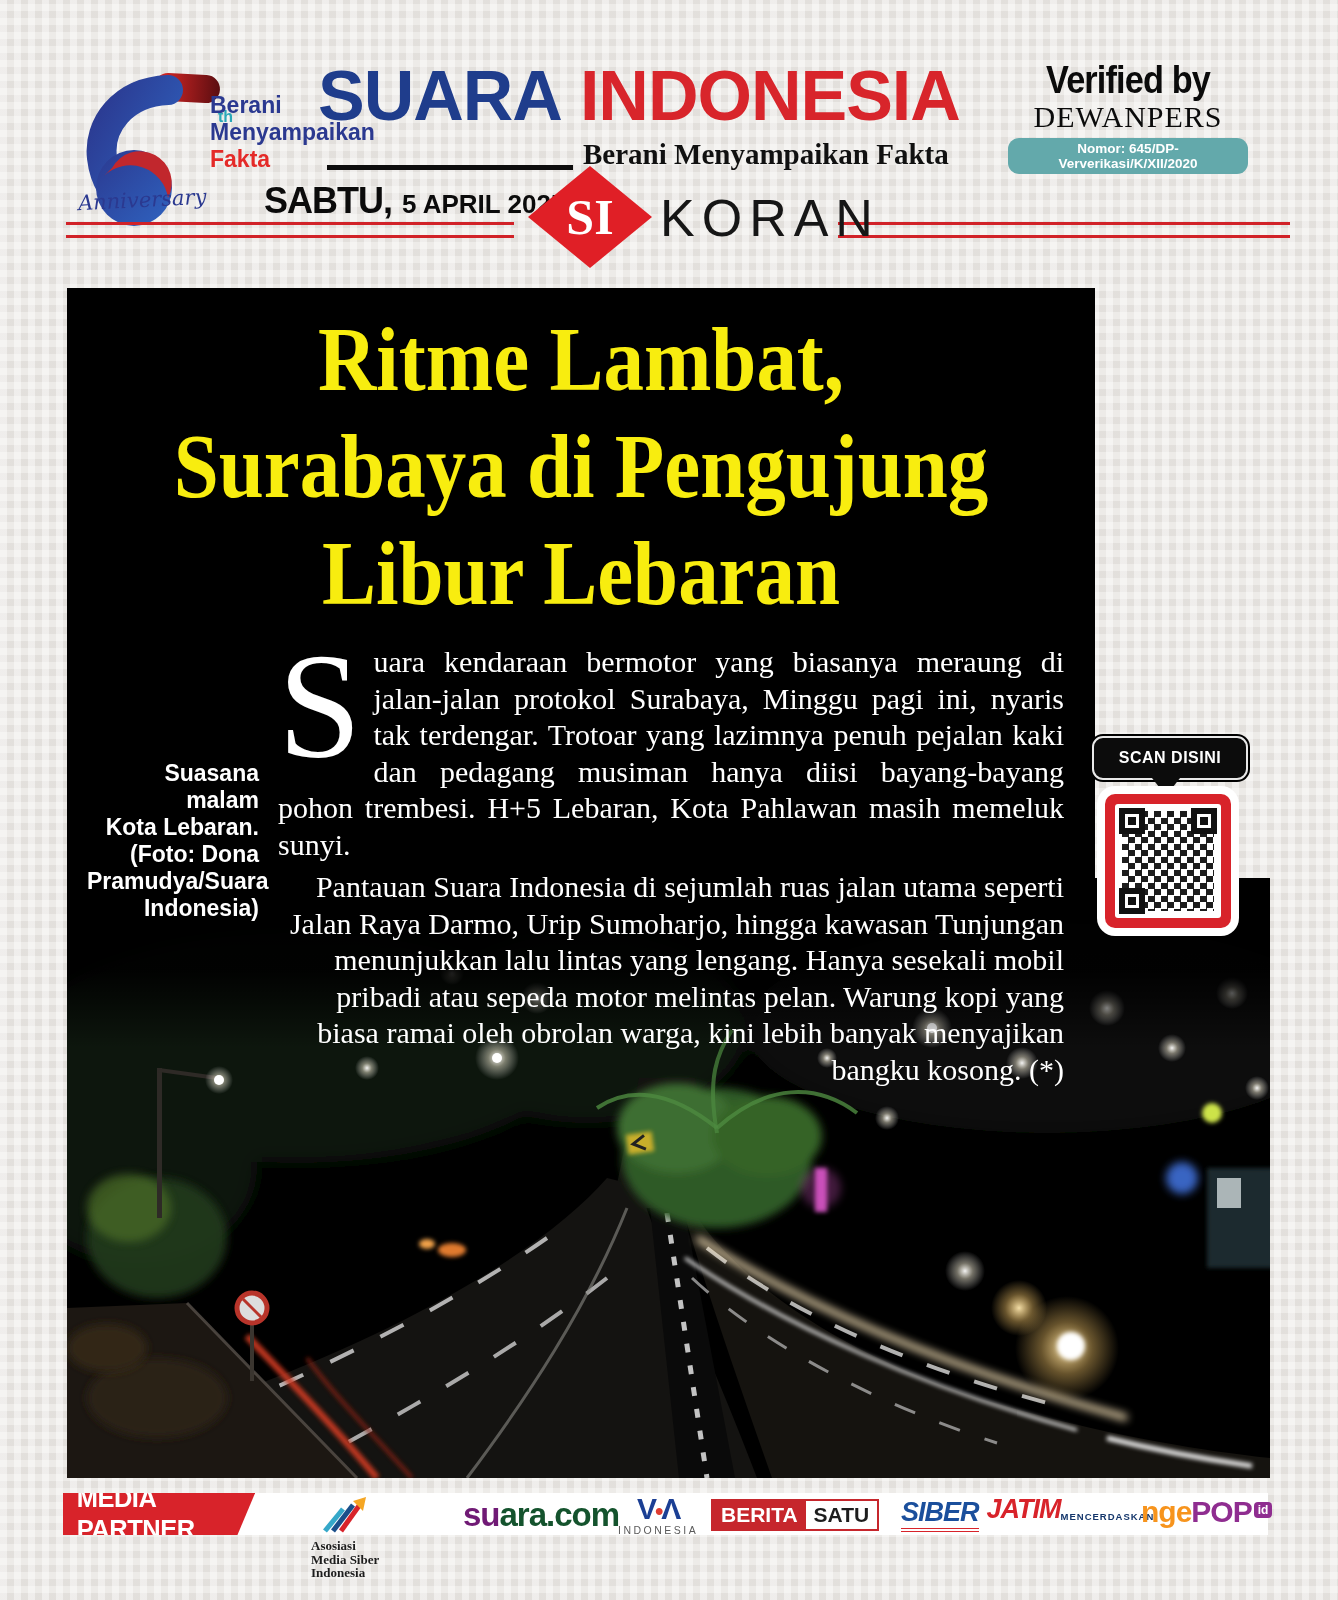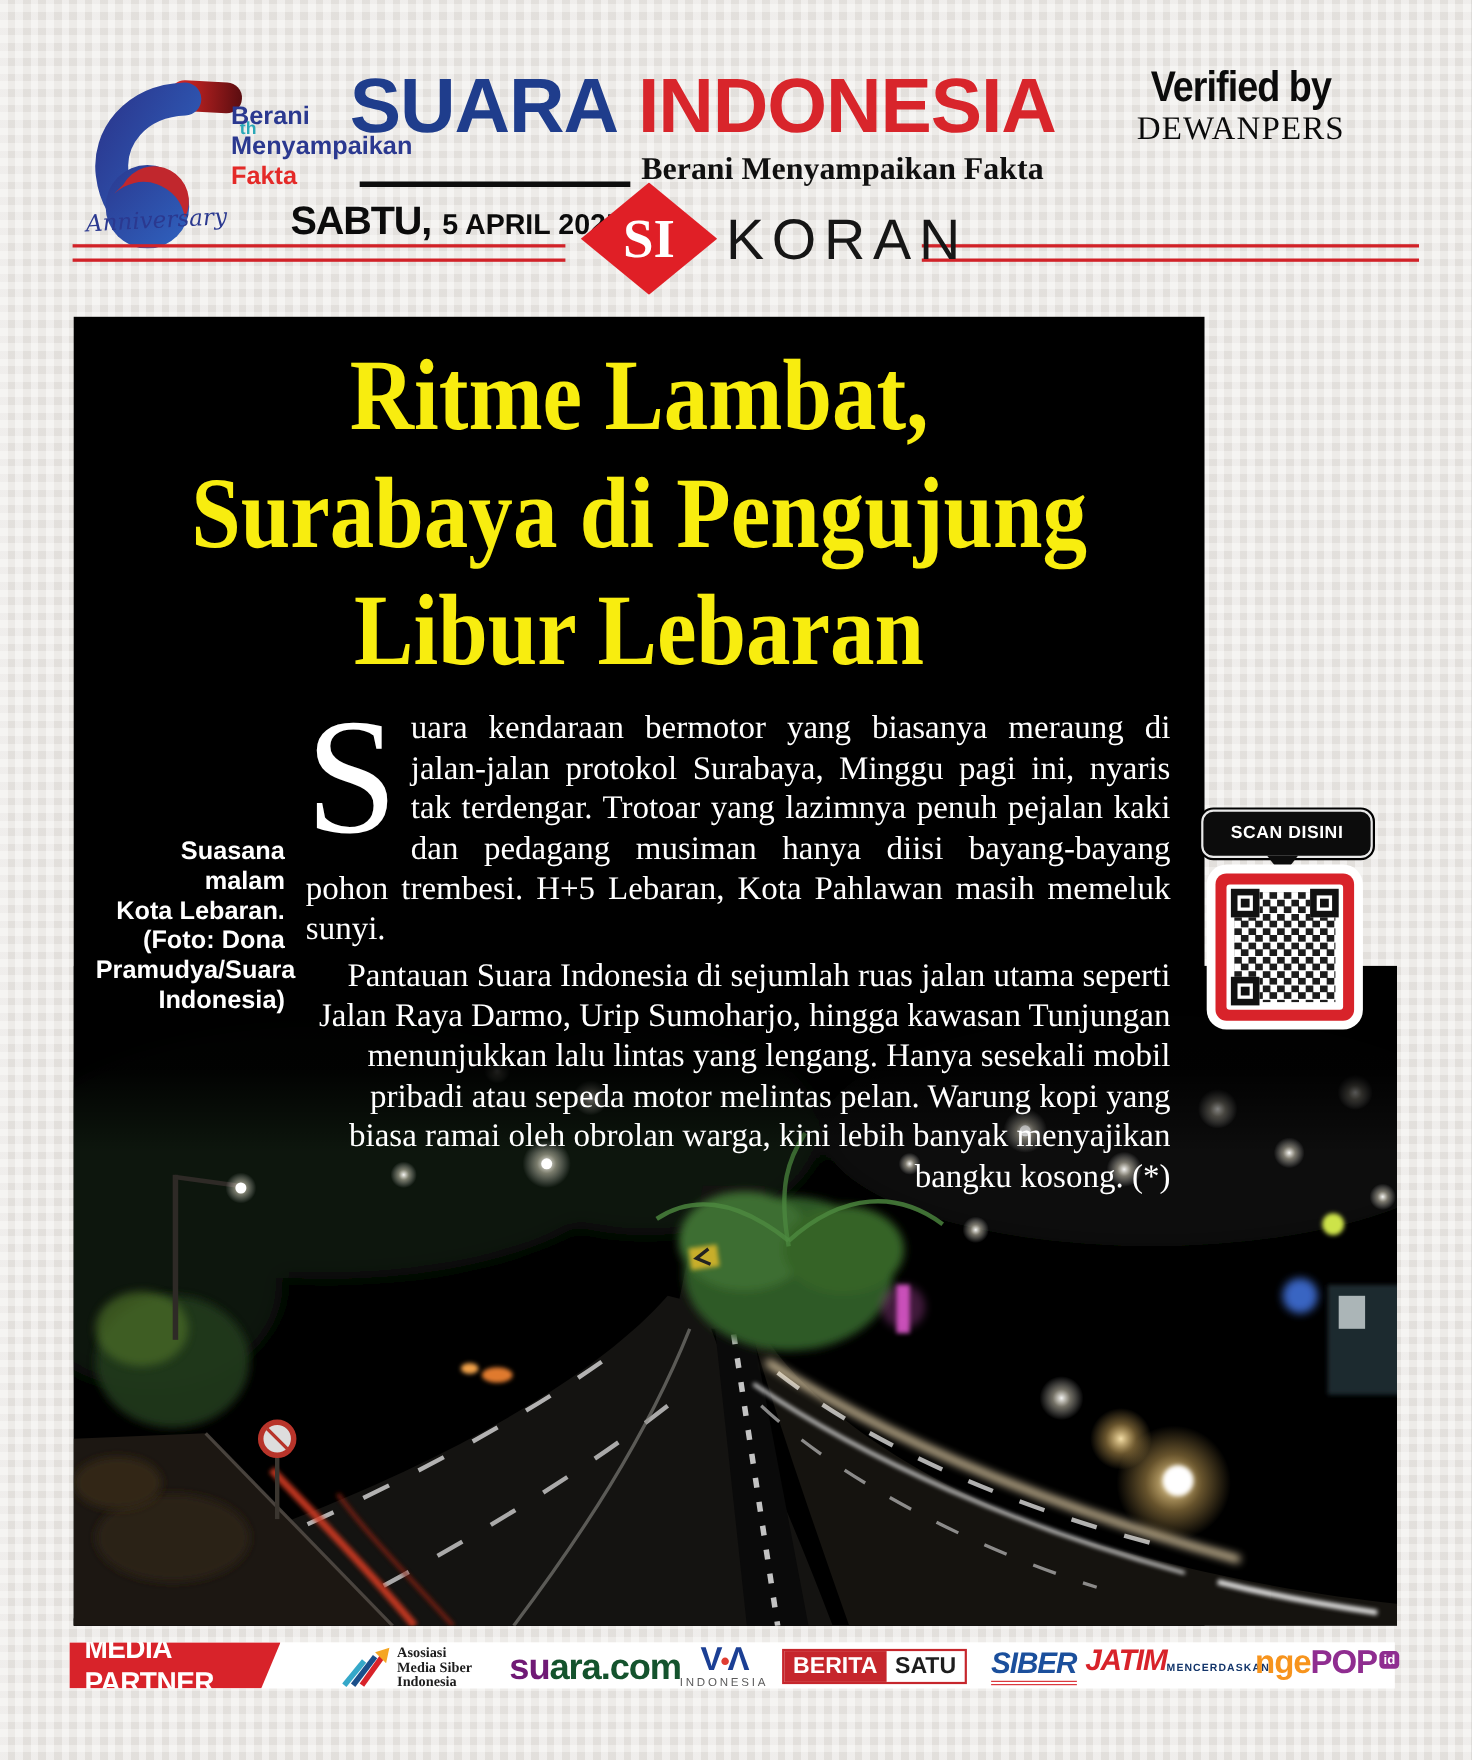--- a/index.html
+++ b/index.html
@@ -61,21 +61,21 @@
      background-size:13px 13px;opacity:.95;}
   .qr-f{position:absolute;width:26px;height:26px;background:#fff;border:6px solid #111;box-sizing:border-box;}
   .qr-f::after{content:"";position:absolute;left:3px;top:3px;width:8px;height:8px;background:#111;}
   .qr-f.tl{left:4px;top:4px;} .qr-f.tr{right:4px;top:4px;} .qr-f.bl{left:4px;bottom:4px;}
 
   
   .footer-strip{left:63px;top:1493px;width:1205px;height:42px;background:#fff;}
   .mp-banner{position:absolute;left:0;top:0;width:196px;height:42px;background:#d8232a;
     clip-path:polygon(0 0,100% 0,calc(100% - 18px) 100%,0 100%);
     display:flex;align-items:center;color:#fff;font-weight:900;font-size:26px;letter-spacing:-.5px;padding-left:14px;box-sizing:border-box;transform:scaleX(.98);transform-origin:left;}
-  .amsi{position:absolute;left:248px;top:2px;display:flex;align-items:center;gap:6px;}
+  .amsi{position:absolute;left:248px;top:2px;display:flex;align-items:center;gap:6px;flex-direction:column;}
   .amsi-text{font-family:"Liberation Serif",serif;font-size:13px;line-height:13.5px;color:#1d1d1d;font-weight:bold;}
   .suara{position:absolute;left:400px;top:3px;font-weight:bold;font-size:33px;letter-spacing:-1px;}
   .suara .s1{color:#701a75;margin-top:36px;} .suara .s2{color:#14532d;}
   .voa{position:absolute;left:555px;top:1px;text-align:center;line-height:1;}
   .voa .glyph{font-weight:900;font-size:30px;color:#1b3f94;letter-spacing:-2px;}
   .voa .dot{color:#e03c31;font-size:24px;}
   .voa .sub{font-size:10.5px;letter-spacing:2.5px;color:#5a5a5a;margin-top:1px;}
   .beritasatu{position:absolute;left:648px;top:6px;display:flex;border:2px solid #c6262c;background:#fff;}
   .bs-l{background:#c6262c;color:#fff;font-weight:900;font-size:21px;padding:2px 8px;}
   .bs-r{color:#1d1d1d;font-weight:900;font-size:21px;padding:2px 8px;}
@@ -126,20 +126,21 @@
   <div class="abs mast-tagline">Berani Menyampaikan Fakta</div>
 
   <div class="abs date-line">
     <span class="date-day">SABTU,</span>
     <span class="date-rest">5 APRIL 2025</span>
   </div>
 
   <div class="abs verified">
     <div class="v1">Verified by</div>
     <div class="v2">DEWANPERS</div>
+    <div class="badge">Nomor: 645/DP-Ververikasi/K/XII/2020</div>
   </div>
 
   <div class="abs redline l"></div>
   <div class="abs redline r"></div>
 
   <svg class="abs si-diamond" viewBox="0 0 124 102">
     <polygon points="62,0 124,51 62,102 0,51" fill="#e01f26"></polygon>
     <text x="62" y="68" text-anchor="middle" font-family="Liberation Serif, serif" font-weight="bold" font-size="50" fill="#fff">SI</text>
   </svg>
   <div class="abs koran">KORAN</div>

